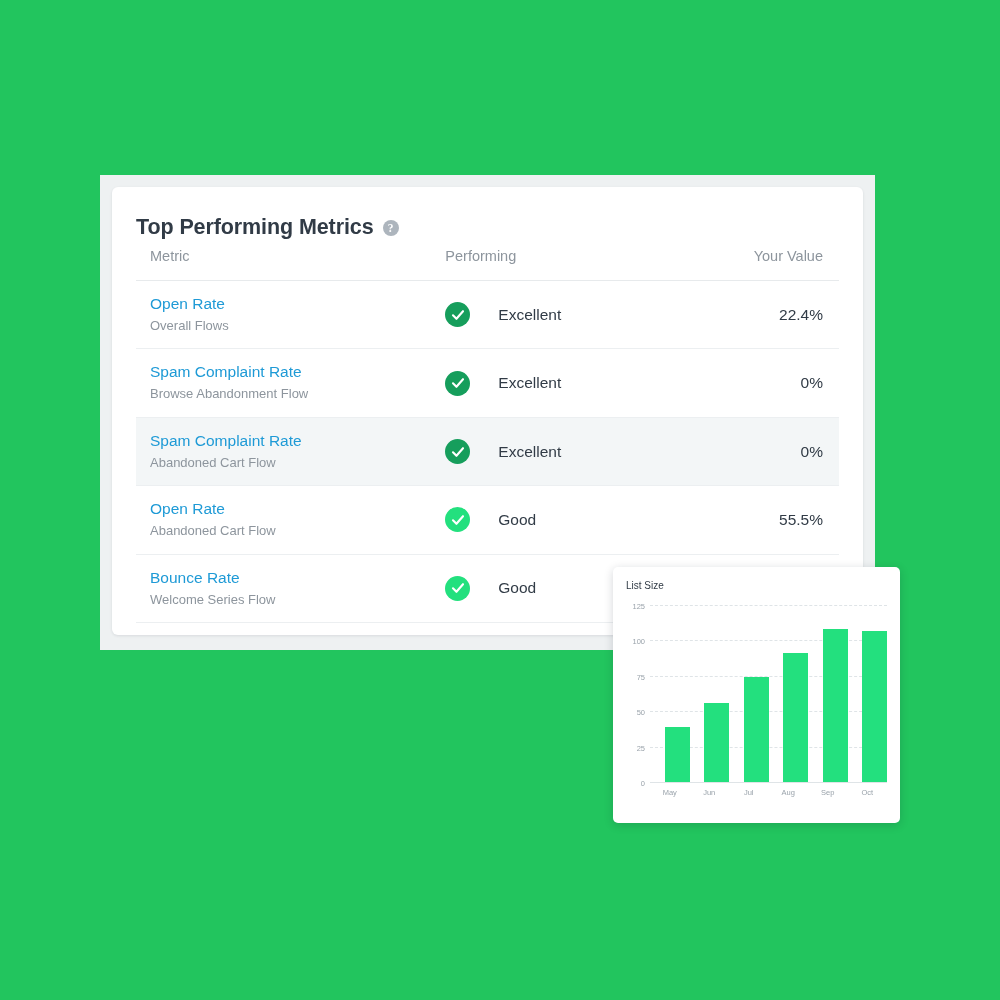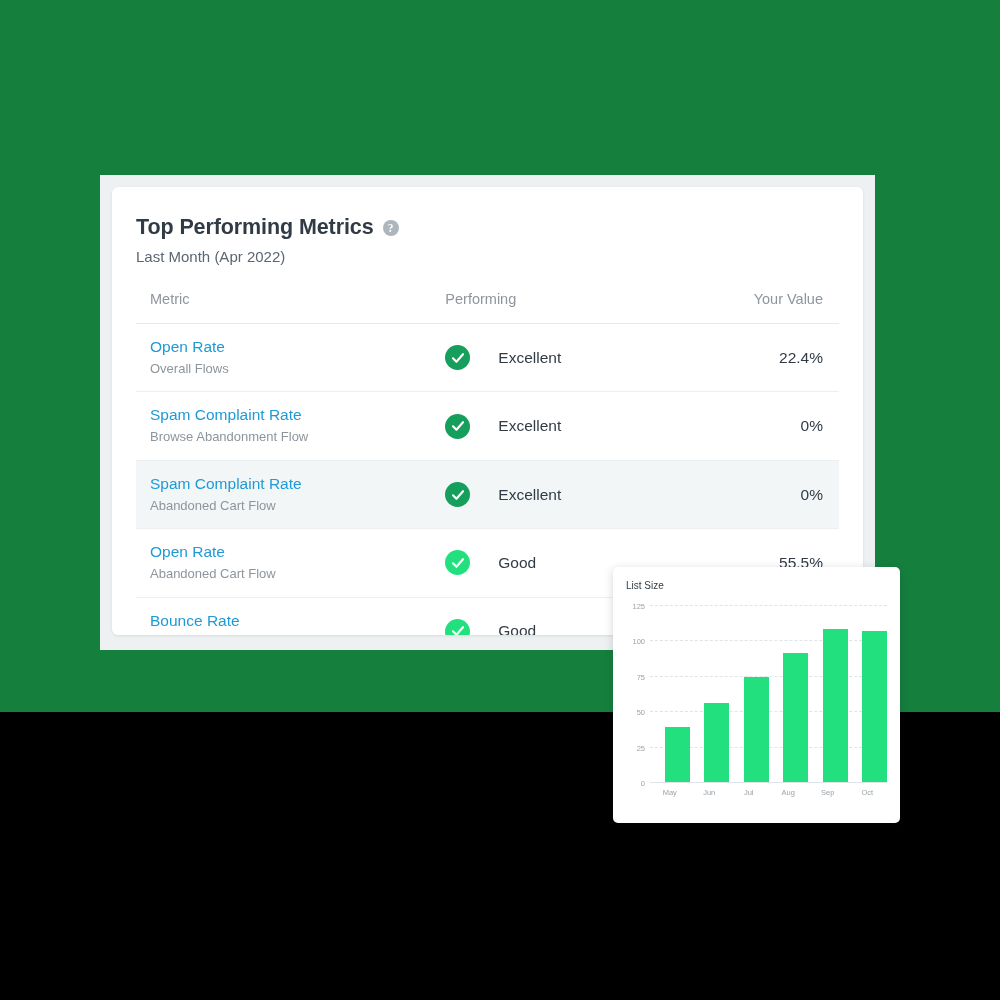--- a/index.html
+++ b/index.html
@@ -8,22 +8,22 @@
     width: 1000px;
     height: 1000px;
     background: #000000;
     font-family: "Liberation Sans", sans-serif;
     overflow: hidden;
   }
 
   #stage {
     position: relative;
     width: 1000px;
-    height: 712px;
-    background: #15803d;
+    height: 1000px;
+    background: #22c55e;
   }
 
   
   .metrics-frame {
     position: absolute;
     left: 100px;
     top: 175px;
     width: 775px;
     height: 475px;
     background: #eef1f2;
@@ -267,21 +267,20 @@
   <div class="metrics-frame"></div>
 
   <div class="metrics-card">
     <div class="card-inner">
 
       <div class="card-title-row">
         <span class="card-title">Top Performing Metrics</span>
         <span class="help-icon">?</span>
       </div>
 
-      <div class="card-subtitle">Last Month (Apr 2022)</div>
 
       <table class="metrics-table">
         <thead>
           <tr>
             <th class="col-metric">Metric</th>
             <th class="col-perf">Performing</th>
             <th class="col-value">Your Value</th>
           </tr>
         </thead>
         <tbody>

